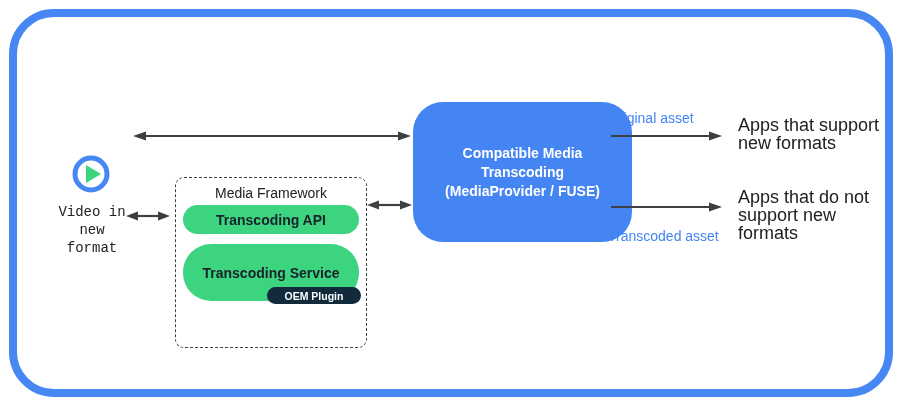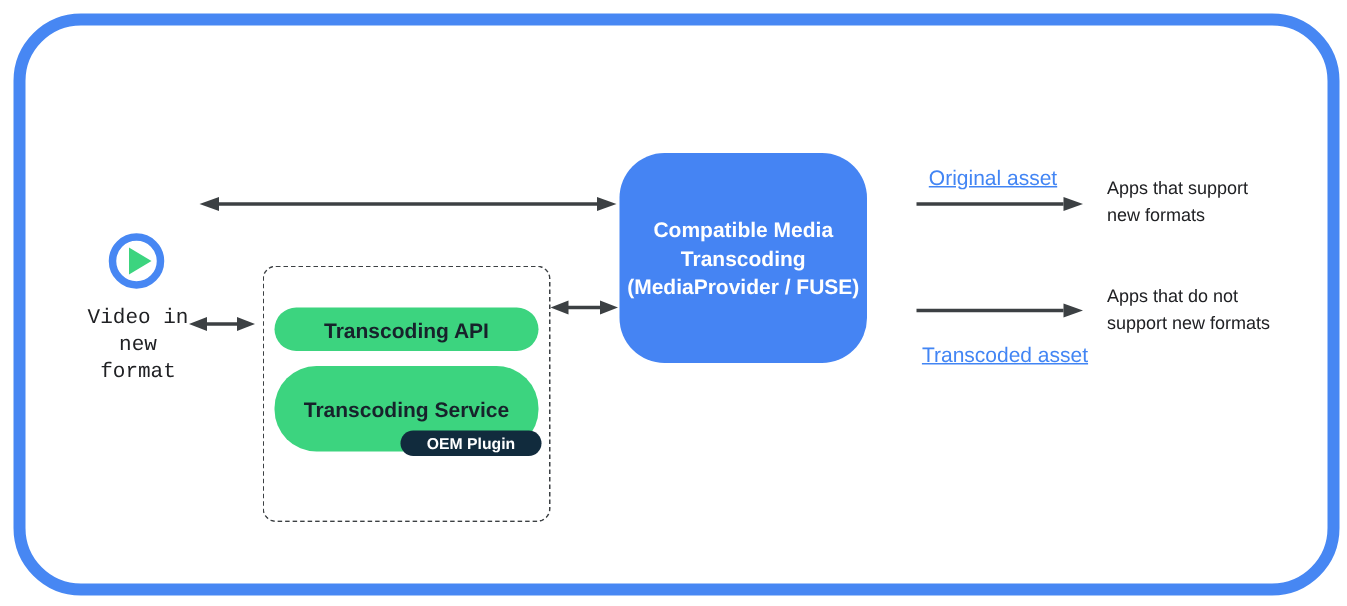--- a/index.html
+++ b/index.html
@@ -36,31 +36,31 @@
   .pill-service  { top:66px;  height:57px; border-radius:28px; background:var(--green,#3CD47F); }
   .pill-hardware { top:130px; height:30px; border-radius:15px; background:var(--pale_yellow_green,#EAF2D0); font-weight:normal; }
   .badge {
     position:absolute; right:-2px; bottom:-3px; width:94px; height:17px;
     border-radius:9px; background:var(--dark_navy,#112B3D); color:#ffffff;
     display:flex; align-items:center; justify-content:center;
     font-size:10.5px; font-weight:bold;
   }
 
   .transcoder {
-    position:absolute; left:413px; top:102px; width:165px; height:140px;
+    position:absolute; left:413px; top:102px; width:219px; height:140px;
     border-radius:30px; background:var(--accent_blue,#4584F3); color:#ffffff;
     display:flex; align-items:center; justify-content:center; text-align:center;
     font-size:14px; font-weight:bold; line-height:19px; white-space:pre-line;
   }
 
-  .flow-label { position:absolute; font-size:14px; color:var(--link_blue,#4285F4); text-align:center;text-decoration:underline; }
+  .flow-label { position:absolute; font-size:14px; color:var(--link_blue,#4285F4); text-align:left; }
   .flow-original   { left:608px; top:110px; width:108px; }
   .flow-transcoded { left:608px; top:212px; width:124px;margin-top:16px; }
 
-  .target { position:absolute; left:738px; font-size:12px; line-height:18px; white-space:pre-line; }
+  .target { position:absolute; left:738px; font-size:18px; line-height:18px; white-space:pre-line; }
   .target-1 { top:116px; }
   .target-2 { top:188px; }
 </style>
 </head>
 <body>
 
 <div class="canvas">
 
   <div class="frame"></div>
 
@@ -81,20 +81,21 @@
 new
 format</div>
 
   <svg class="arrow" style="left:126px;top:209px" width="44" height="14">
     <line x1="11" y1="7" x2="33" y2="7"></line>
     <polygon points="0,7 12,2.4 12,11.6"></polygon>
     <polygon points="44,7 32,2.4 32,11.6"></polygon>
   </svg>
 
   <div class="mf-box">
+    <div class="mf-title">Media Framework</div>
 
     <div class="pill pill-service">
       <span>Transcoding Service</span>
       <div class="badge">
         <span>OEM Plugin</span>
       </div>
     </div>
 
     <div class="pill pill-api">
       <span>Transcoding API</span>

